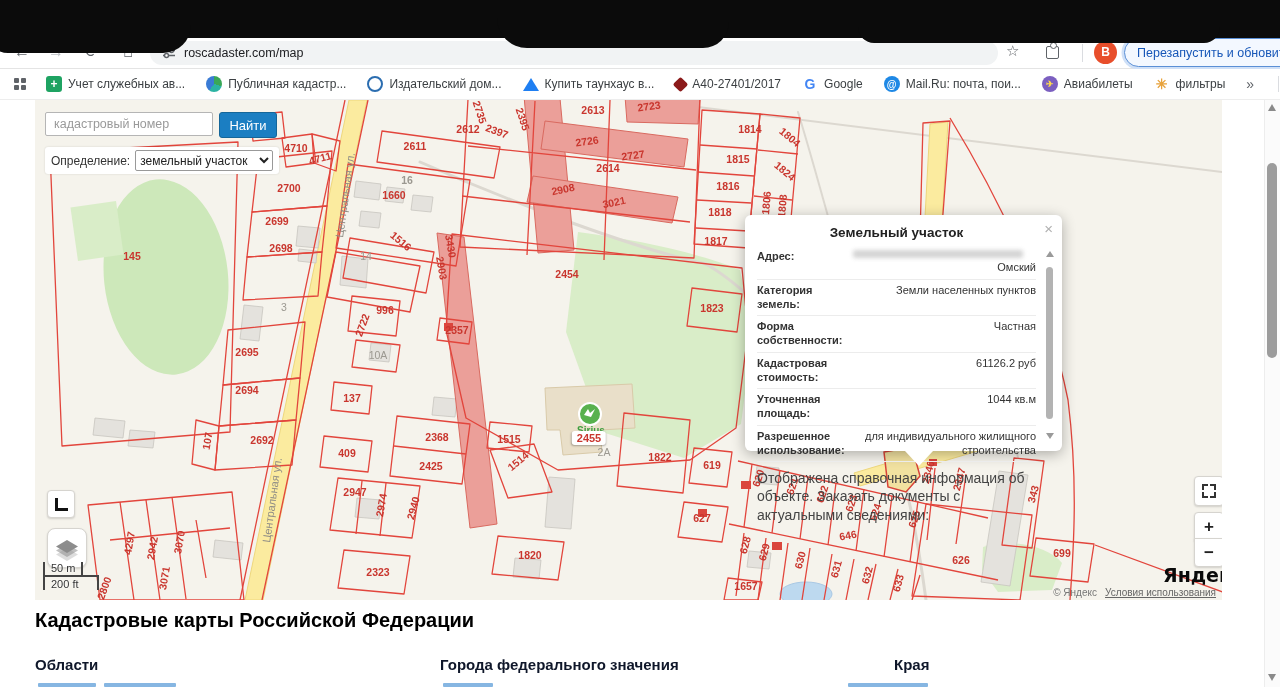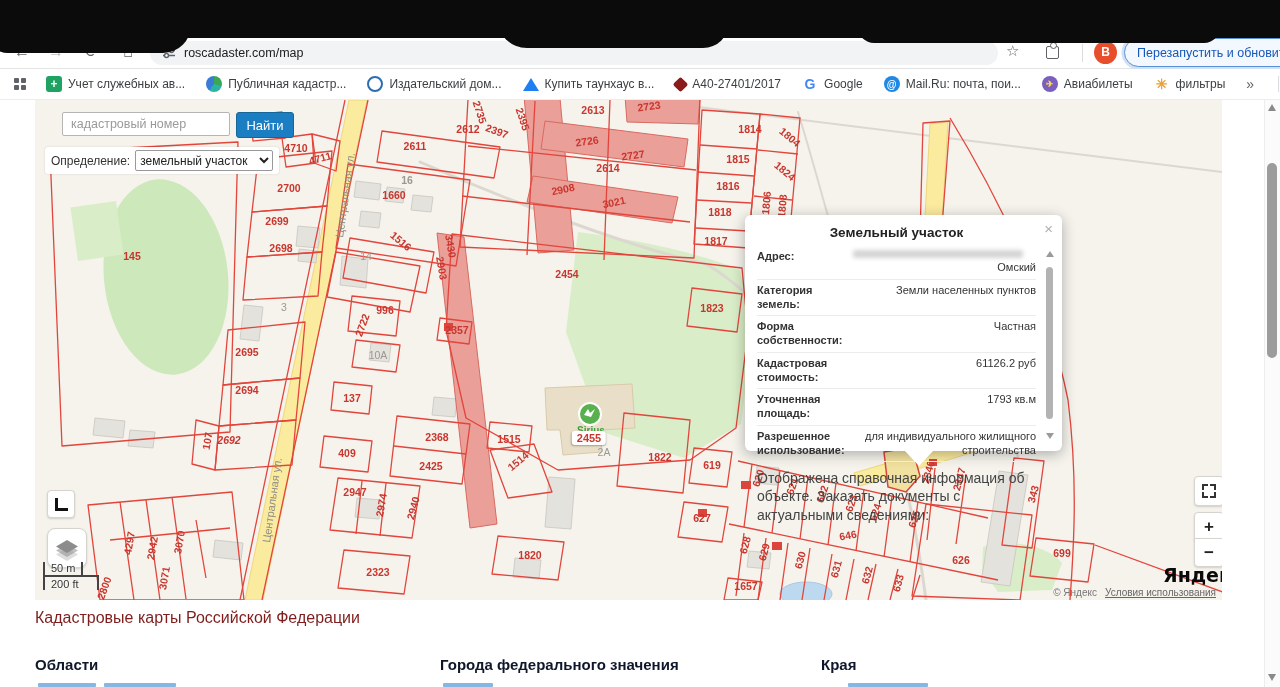--- a/index.html
+++ b/index.html
@@ -50,21 +50,21 @@
   .map{position:absolute;left:35px;top:100px;width:1187px;height:500px;background:#f5f3ec;overflow:hidden;z-index:10;}
   .map svg{position:absolute;left:0;top:0;}
   .plabel{position:absolute;font-size:10.5px;font-weight:bold;color:#c9362e;white-space:nowrap;transform:translate(-50%,-50%);z-index:12;}
   .plabel.gray{color:#9b9890;font-weight:normal;}
   .street-label{position:absolute;font-size:11px;color:#8f8d86;white-space:nowrap;transform:translate(-50%,-50%);z-index:12;}
   .sirius{position:absolute;font-size:10px;font-weight:bold;color:#3f9e3f;transform:translate(-50%,-50%);z-index:12;}
   .bubble{position:absolute;background:#fff;border-radius:3px;box-shadow:0 1px 2px rgba(0,0,0,.3);padding:1px 5px;font-size:11px;font-weight:bold;color:#c9362e;transform:translate(-50%,-50%);z-index:13;}
 
   
   .searchbox{position:absolute;left:10px;top:12px;z-index:40;display:flex;}
-  .searchbox input{width:150px;height:22px;border:1px solid #b5b5b5;border-radius:2px;padding:0 8px;font-size:12.5px;font-family:"Liberation Sans",sans-serif;color:#333;margin-left:17px;}
+  .searchbox input{width:150px;height:22px;border:1px solid #b5b5b5;border-radius:2px;padding:0 8px;font-size:12.5px;font-family:"Liberation Sans",sans-serif;color:#333;}
   .searchbox input::placeholder{color:#9a9a9a;}
   .findbtn{margin-left:6px;width:58px;height:26px;background:#1b7ec2;border:1px solid #156699;border-radius:3px;color:#fff;font-size:13px;font-family:"Liberation Sans",sans-serif;}
   .definition{position:absolute;left:10px;top:47px;z-index:40;background:#fff;border-radius:3px;padding:3px 6px;display:flex;align-items:center;gap:5px;box-shadow:0 0 2px rgba(0,0,0,.15);}
   .definition .dlabel{font-size:12px;color:#333;}
   .definition select{font-size:12px;height:21px;border:1px solid #999;border-radius:2px;background:#fff;font-family:"Liberation Sans",sans-serif;color:#222;width:138px;}
 
   
   .popup{position:absolute;left:710px;top:115px;width:317px;height:236px;background:#fff;border-radius:6px;box-shadow:0 3px 14px rgba(0,0,0,.3);z-index:50;padding:8px 26px 8px 12px;box-sizing:border-box;}
   .popup-tail{position:absolute;left:160px;top:100%;width:0;height:0;border-left:14px solid transparent;border-right:14px solid transparent;border-top:15px solid #fff;}
   .popup-title{text-align:center;font-size:13.5px;font-weight:bold;color:#222;margin:2px 0 6px 0;}
@@ -99,23 +99,23 @@
   .fullic i:nth-child(2){right:0;top:0;border-left:none;border-bottom:none;}
   .fullic i:nth-child(3){left:0;bottom:0;border-right:none;border-top:none;}
   .fullic i:nth-child(4){right:0;bottom:0;border-left:none;border-top:none;}
   .ctl-zin{left:1159px;top:412px;width:28px;height:27px;border-radius:4px 4px 0 0;font-size:17px;font-weight:bold;color:#222;}
   .ctl-zout{left:1159px;top:438px;width:28px;height:27px;border-radius:0 0 4px 4px;font-size:17px;font-weight:bold;color:#222;}
   .ylogo{position:absolute;left:1128px;top:464px;font-family:"DejaVu Sans",sans-serif;font-size:19px;font-weight:bold;color:#0a0a0a;z-index:35;}
   .attrib{position:absolute;right:6px;top:487px;font-size:10px;color:#777;z-index:35;white-space:nowrap;}
   .attrib .terms{text-decoration:underline;color:#666;margin-left:8px;}
 
   
-  .below-h1{position:absolute;left:35px;top:609px;font-size:16px;font-weight:normal;color:#7f1d1d;}
+  .below-h1{position:absolute;left:35px;top:609px;font-size:20px;font-weight:bold;color:#000000;}
   .col-h{position:absolute;top:656px;font-size:15px;font-weight:bold;color:#0f172a;}
-  .col1{left:35px;} .col2{left:440px;} .col3{left:821px;text-align:right;}
+  .col1{left:35px;} .col2{left:440px;} .col3{left:894px;text-align:right;}
   .bluehint{position:absolute;top:683px;height:4px;background:#86b6e2;border-radius:1px;overflow:hidden;}
 
   
   .pagescroll{position:absolute;right:0;top:100px;width:15px;height:587px;background:#fbfbfb;border-left:1px solid #ededed;z-index:85;}
   .pagescroll .pup{position:absolute;top:4px;left:3px;width:0;height:0;border-left:4.5px solid transparent;border-right:4.5px solid transparent;border-bottom:7px solid #8a8a8a;}
   .pagescroll .pdown{position:absolute;bottom:6px;left:3px;width:0;height:0;border-left:4.5px solid transparent;border-right:4.5px solid transparent;border-top:7px solid #8a8a8a;}
   .pagescroll .pthumb{position:absolute;left:2px;top:63px;width:10px;height:195px;background:#9c9c9c;border-radius:5px;}
 </style>
 </head>
 <body>
@@ -333,21 +333,21 @@
         <div class="street-label" style="left: 237px; top: 400px; transform: translate(-50%, -50%) rotate(-82deg);">Центральная ул.</div>
       </div>
     <div id="parcel-labels">
         <div class="plabel" style="left: 261px; top: 48px; transform: translate(-50%, -50%) rotate(0deg);">4710</div>
         <div class="plabel" style="left: 285px; top: 58px; transform: translate(-50%, -50%) rotate(-15deg);">4711</div>
         <div class="plabel" style="left: 254px; top: 88px; transform: translate(-50%, -50%) rotate(0deg);">2700</div>
         <div class="plabel" style="left: 242px; top: 121px; transform: translate(-50%, -50%) rotate(0deg);">2699</div>
         <div class="plabel" style="left: 246px; top: 148px; transform: translate(-50%, -50%) rotate(0deg);">2698</div>
         <div class="plabel" style="left: 212px; top: 252px; transform: translate(-50%, -50%) rotate(0deg); text-align: center;">2695</div>
         <div class="plabel" style="left: 212px; top: 290px; transform: translate(-50%, -50%) rotate(0deg);">2694</div>
-        <div class="plabel" style="left: 194px; top: 340px; transform: translate(-50%, -50%) rotate(0deg); font-style: italic;">2692</div>
+        <div class="plabel" style="left: 227px; top: 340px; transform: translate(-50%, -50%) rotate(0deg);">2692</div>
         <div class="plabel" style="left: 172px; top: 341px; transform: translate(-50%, -50%) rotate(-80deg);">107</div>
         <div class="plabel" style="left: 97px; top: 156px; transform: translate(-50%, -50%) rotate(0deg);">145</div>
         <div class="plabel gray" style="left: 249px; top: 207px; transform: translate(-50%, -50%) rotate(0deg);">3</div>
         <div class="plabel" style="left: 380px; top: 46px; transform: translate(-50%, -50%) rotate(0deg);">2611</div>
         <div class="plabel" style="left: 433px; top: 29px; transform: translate(-50%, -50%) rotate(0deg);">2612</div>
         <div class="plabel" style="left: 462px; top: 31px; transform: translate(-50%, -50%) rotate(20deg);">2397</div>
         <div class="plabel" style="left: 488px; top: 19px; transform: translate(-50%, -50%) rotate(72deg);">2395</div>
         <div class="plabel" style="left: 445px; top: 12px; transform: translate(-50%, -50%) rotate(72deg);">2735</div>
         <div class="plabel" style="left: 558px; top: 10px; transform: translate(-50%, -50%) rotate(0deg);">2613</div>
         <div class="plabel" style="left: 614px; top: 6px; transform: translate(-50%, -50%) rotate(-8deg);">2723</div>
@@ -444,21 +444,21 @@
           <div class="prow">
             <span class="plab">Форма собственности:</span>
             <span class="pval">Частная</span>
           </div>
           <div class="prow">
             <span class="plab">Кадастровая стоимость:</span>
             <span class="pval">61126.2 руб</span>
           </div>
           <div class="prow">
             <span class="plab">Уточненная площадь:</span>
-            <span class="pval">1793 кв.м</span>
+            <span class="pval">1044 кв.м</span>
           </div>
           <div class="prow">
             <span class="plab">Разрешенное использование:</span>
             <span class="pval">для индивидуального жилищного строительства</span>
           </div>
         </div>
       <div class="pfoot">Отображена справочная информация об объекте. Заказать документы с актуальными сведениями:</div>
       <div class="pscrollbar">
         <span class="up"></span>
         <span class="thumb"></span>

